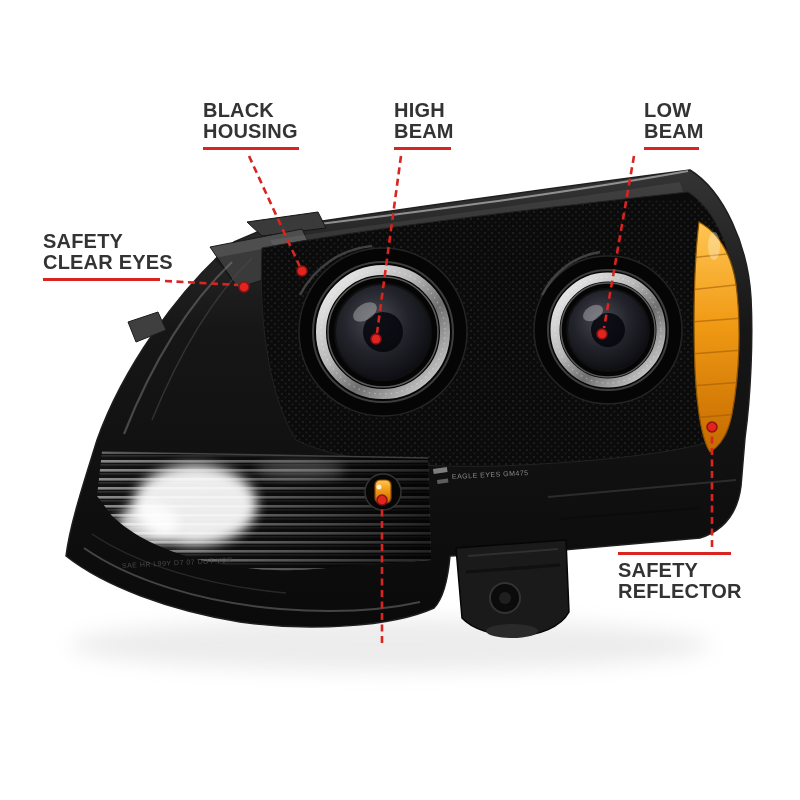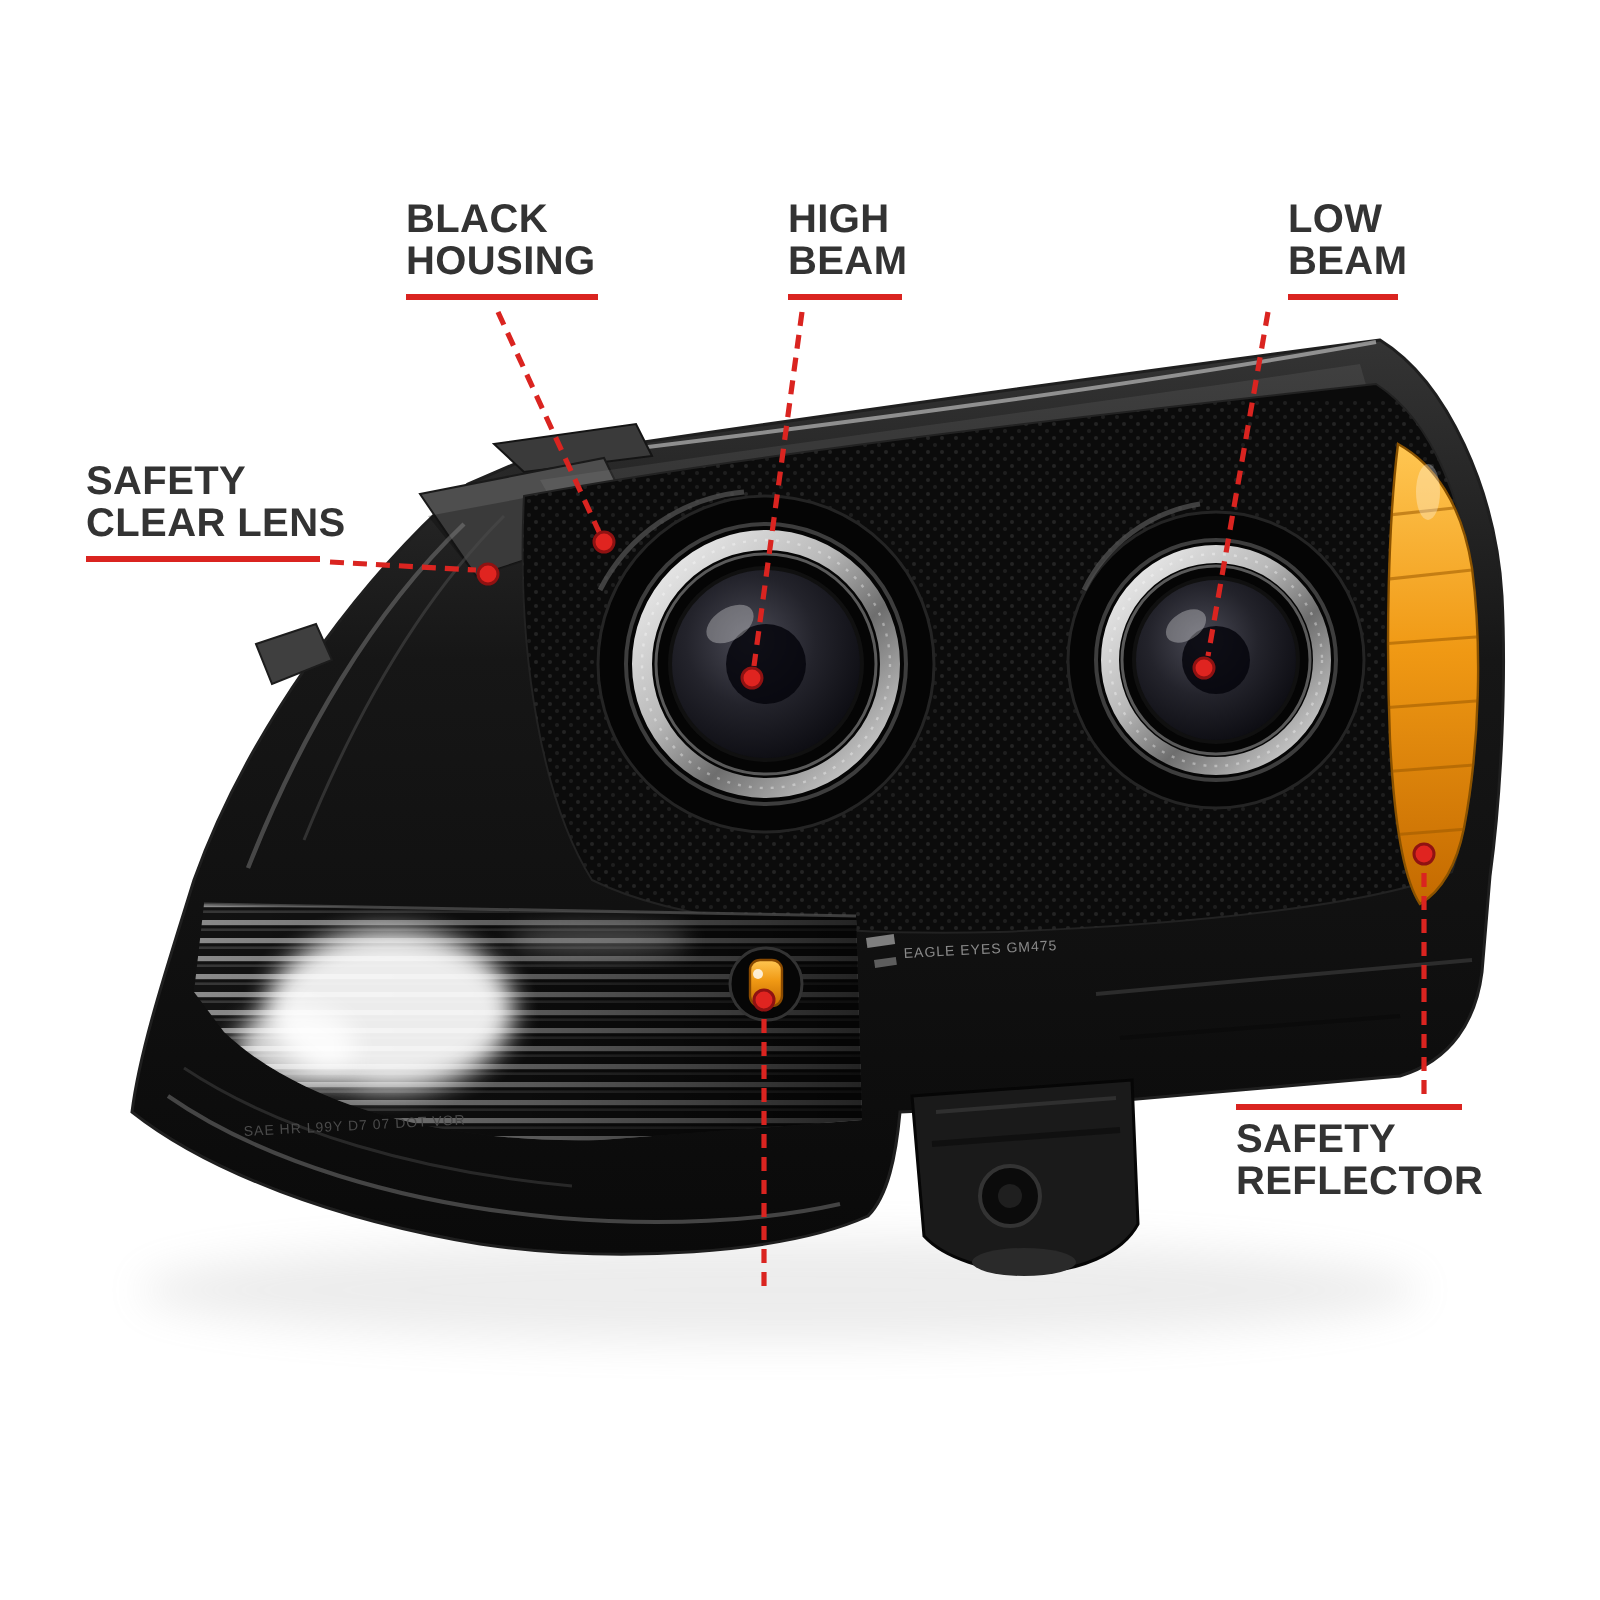--- a/index.html
+++ b/index.html
@@ -211,21 +211,21 @@
   </div>
 
   <div class="callout" style="left:620px; top:100px; width:55px;margin-left:24px;">
     <span class="co-line">LOW</span>
     <span class="co-line">BEAM</span>
     <div class="co-rule"></div>
   </div>
 
   <div class="callout" style="left:43px; top:231px; width:117px;">
     <span class="co-line">SAFETY</span>
-    <span class="co-line">CLEAR LENS</span>
+    <span class="co-line">CLEAR EYES</span>
     <div class="co-rule"></div>
   </div>
 
   <div class="callout" style="left:618px; top:552px; width:113px;">
     <div class="co-rule top"></div>
     <span class="co-line">SAFETY</span>
     <span class="co-line">REFLECTOR</span>
   </div>
 
 

